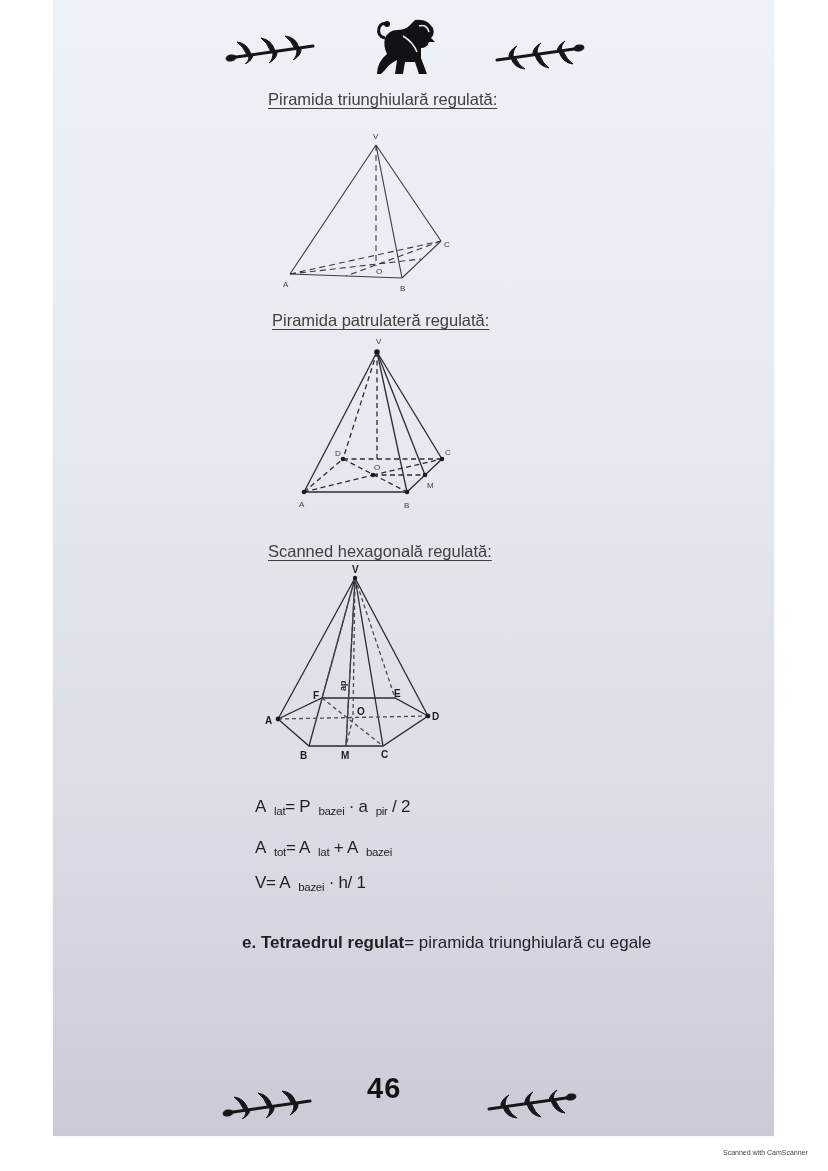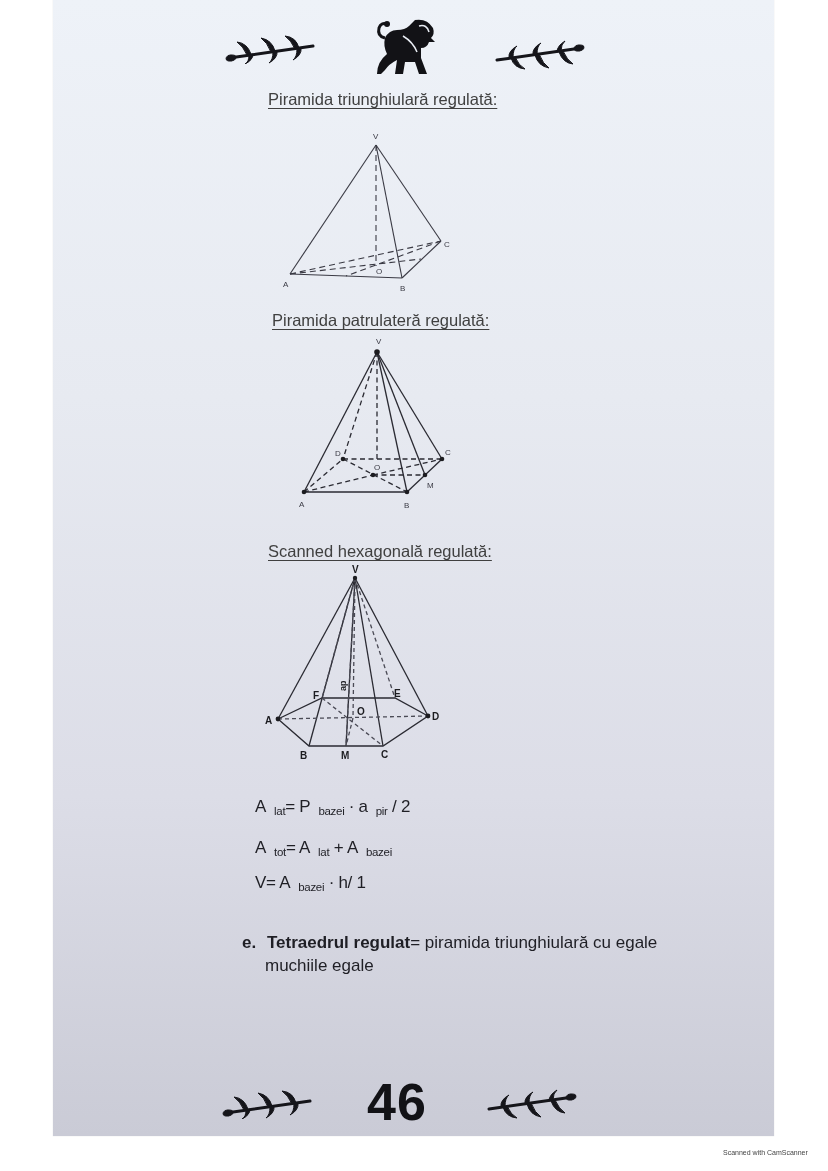--- a/index.html
+++ b/index.html
@@ -7,21 +7,21 @@
          font-family:"Liberation Sans", sans-serif; color:#1c1c20; }
   .paper { position:absolute; left:53px; top:0; width:721px; height:1136px;
            background:linear-gradient(180deg,#eef2f8 0%,#e7eaf1 35%,#dcdde7 70%,#cacbd6 100%);
            box-shadow:0 0 1px rgba(0,0,0,0.15); }
   .abs { position:absolute; }
   .heading { font-size:16.5px; text-decoration:underline; text-underline-offset:3px; color:#404040; white-space:nowrap; }
   .formula { font-size:17px; color:#1f1f25; white-space:nowrap; letter-spacing:-0.3px; }
   .formula sub { font-size:11.5px; vertical-align:-3px;margin-left:8px; }
   .item { font-size:17px; color:#1f1f25; line-height:23px; }
   .item b { font-weight:bold; }
-  .pagenum { font-size:52px; font-weight:bold; color:#121216; letter-spacing:1px;text-align:right; }
+  .pagenum { font-size:29px; font-weight:bold; color:#121216; letter-spacing:1px;text-align:right; }
   .watermark { font-size:7px; color:#444; white-space:nowrap; }
   svg text { font-family:"Liberation Sans", sans-serif; }
 </style>
 </head>
 <body>
 
 <div class="paper"></div>
 
 <svg class="abs" style="left:225px;top:32px" width="95" height="32" viewBox="0 0 95 32">
   <g fill="#15151a" stroke="#15151a">
@@ -169,22 +169,21 @@
 </div>
 <div class="abs formula" style="left:255px;top:838px">
   <span>A</span><sub>tot</sub><span>= A</span><sub>lat</sub><span> + A</span><sub>bazei</sub>
 </div>
 <div class="abs formula" style="left:255px;top:873px">
   <span>V= A</span><sub>bazei</sub><span> · h/ 1</span>
 </div>
 
 <div class="abs item" style="left:242px;top:931px;width:460px">
   <b>e.</b>
-  <b style="margin-left:6px">Tetraedrul regulat</b><span>= piramida triunghiulară cu egale</span>
-  <div style="padding-left:23px">muchiile egale</div>
+  <b style="">Tetraedrul regulat</b><span>= piramida triunghiulară cu egale</span>
 </div>
 
 <svg class="abs" style="left:222px;top:1087px" width="95" height="32" viewBox="0 0 95 32">
   <g fill="#15151a" stroke="#15151a">
     <path d="M4 26 L88 14" stroke-width="3" fill="none" stroke-linecap="round"></path>
     <ellipse cx="6" cy="26" rx="5" ry="3" transform="rotate(-10 6 26)"></ellipse>
     <path d="M22 23 Q18 14 12 10 Q22 11 26 22 Z"></path>
     <path d="M24 23 Q24 30 20 32 Q28 28 28 22 Z"></path>
     <path d="M46 20 Q42 10 36 6 Q47 8 50 19 Z"></path>
     <path d="M48 20 Q48 28 44 31 Q53 26 52 19 Z"></path>

